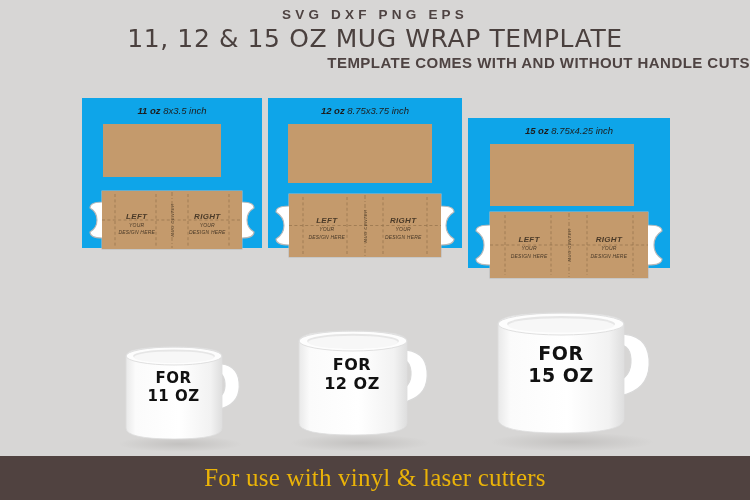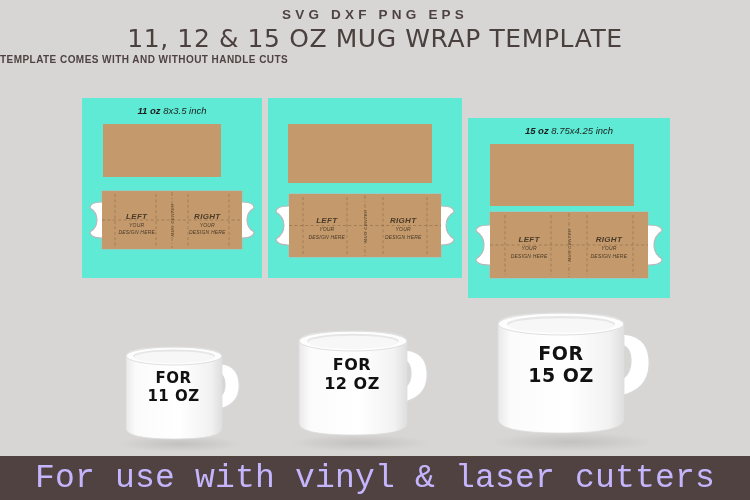--- a/index.html
+++ b/index.html
@@ -44,42 +44,42 @@
     font-weight: 400;
     letter-spacing: 0.6px;
     color: #4a403e;
     font-family: "DejaVu Sans", sans-serif;
     white-space: nowrap;
   }
   .subtitle {
     position: absolute;
     left: 0; top: 54px;
     width: 750px;
-    text-align: left;
-    font-size: 10px;
+    text-align: right;
+    font-size: 15px;
     font-weight: 700;
     letter-spacing: 0.45px;
     color: #4e4342;
     font-family: "Liberation Sans", sans-serif;
     white-space: nowrap;
   }
 
   
   .cards {
     position: absolute;
     left: 82px;
     top: 98px;
     width: 588px;
     height: 174px;
   }
   .card {
     position: absolute;
     top: 0;
-    height: 180px;
-    background: #5eead4;
+    height: 150px;
+    background: #0ea5e9;
     box-sizing: border-box;
   }
   .card.c1 { left: 0px;   width: 180px; }
   .card.c2 { left: 186px; width: 194px; }
   .card.c3 { left: 386px; width: 202px; margin-top: 20px; }
 
   .card-label {
     position: absolute;
     left: 0; right: 0;
     top: 7px;
@@ -197,23 +197,23 @@
     left: 0;
     top: 456px;
     width: 750px;
     height: 44px;
     background: #504240;
     display: flex;
     align-items: center;
     justify-content: center;
   }
   .banner-text {
-    font-family: Liberation Mono, monospace;
-    font-size: 33px;
-    color: #c4b5fd;
+    font-family: Liberation Serif, serif;
+    font-size: 25px;
+    color: #eab308;
     letter-spacing: 0.2px;
     white-space: nowrap;
   }
 </style>
 </head>
 <body>
 
 <div id="stage">
 
   <div class="formats">SVG  DXF  PNG  EPS</div>
@@ -255,20 +255,24 @@
             <span class="big">RIGHT</span>
             <span class="sm">YOUR</span>
             <span class="sm">DESIGN HERE</span>
           </div>
           <div class="mug-center">MUG CENTER</div>
         </div>
       </div>
     </div>
 
     <div class="card c2">
+      <div class="card-label">
+        <span class="sz">12 oz</span>
+        <span class="dim">8.75x3.75 inch</span>
+      </div>
 
       <div class="plain-wrap"></div>
 
       <div class="cut-wrap">
         <svg viewBox="0 0 182 65" preserveAspectRatio="none">
           <path d="M15 1 H167 V13 Q180 13 180 19 Q172 24 172 32.5 Q172 41 180 46 Q180 52 167 52 V64 H15 V52 Q2 52 2 46 Q10 41 10 32.5 Q10 24 2 19 Q2 13 15 13 Z" fill="#ffffff" stroke="#b8b8b8" stroke-width="1.1"></path>
           <rect x="15" y="1" width="152" height="63" fill="#c49a6c"></rect>
           <g stroke="#8a6a45" stroke-width="0.7" stroke-dasharray="3 2.4" fill="none" opacity="0.85">
             <line x1="29" y1="4" x2="29" y2="61"></line>
             <line x1="73" y1="4" x2="73" y2="61"></line>

